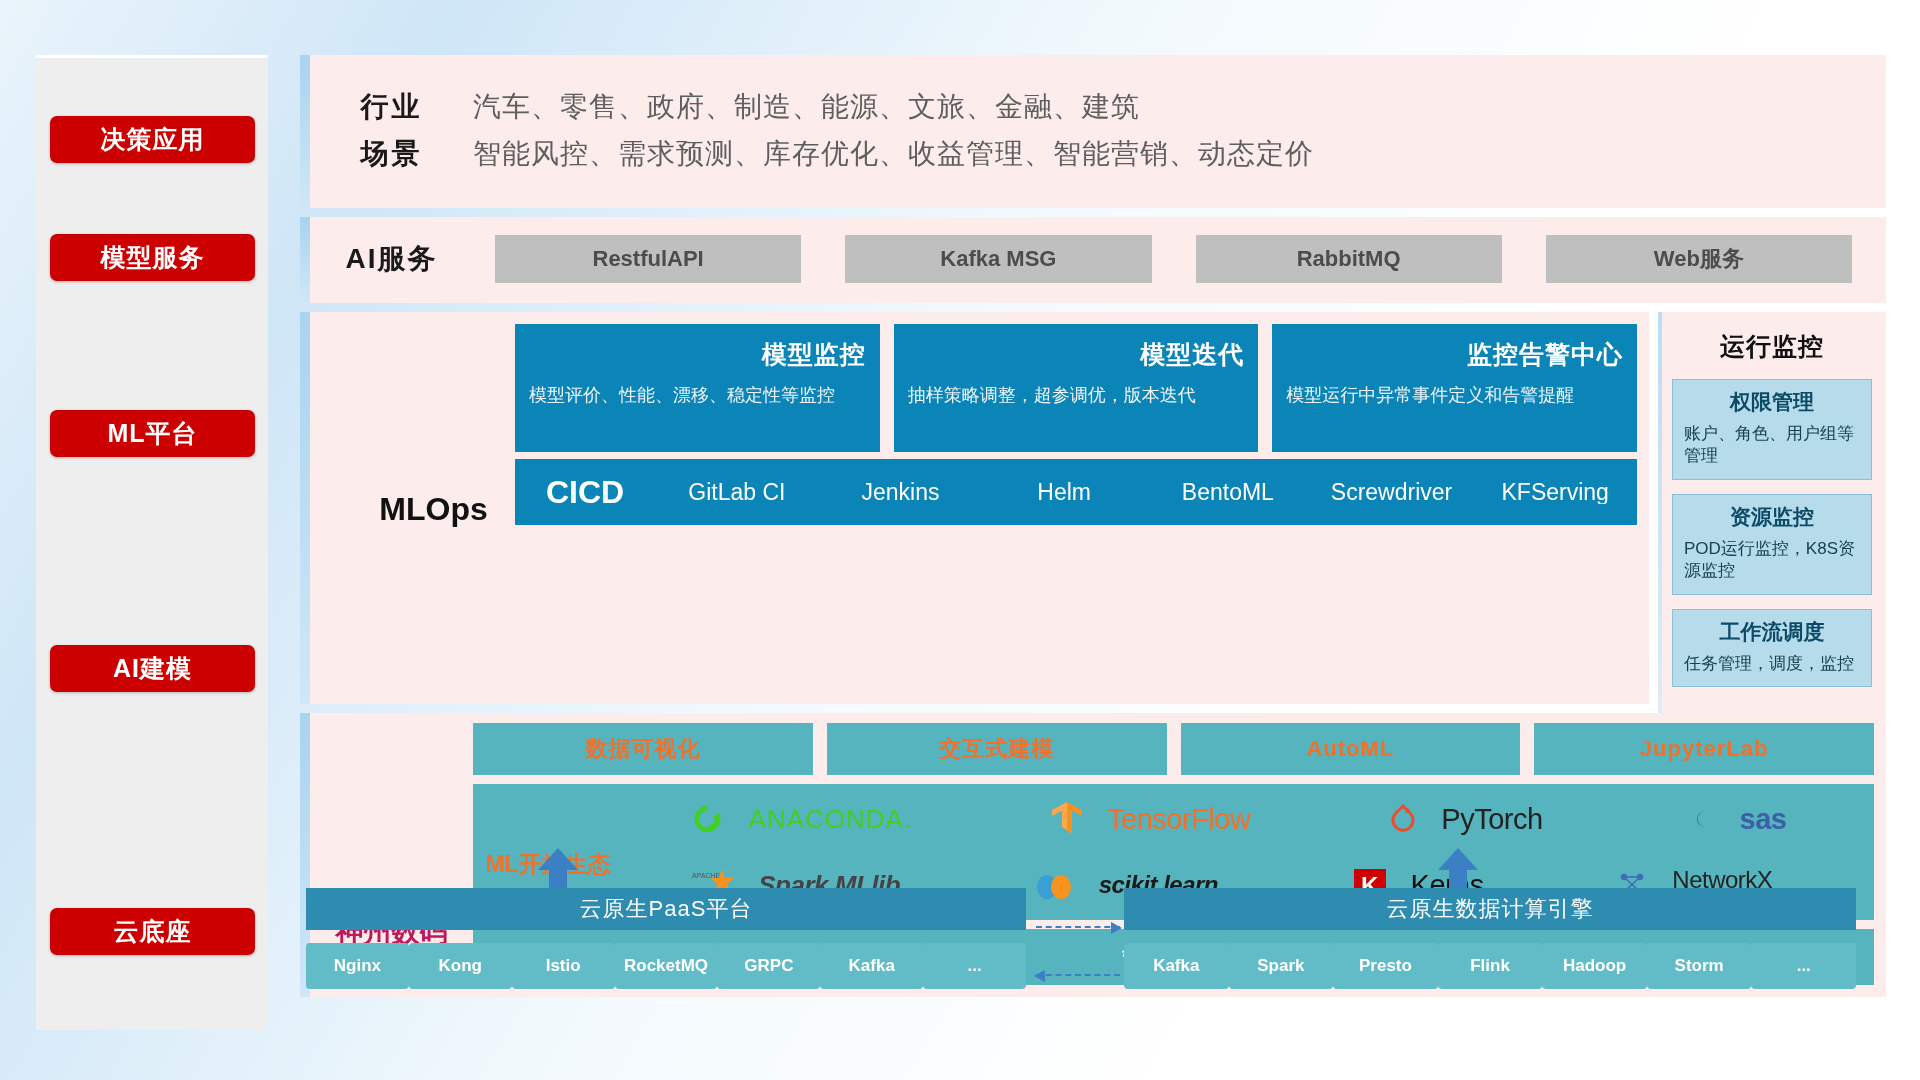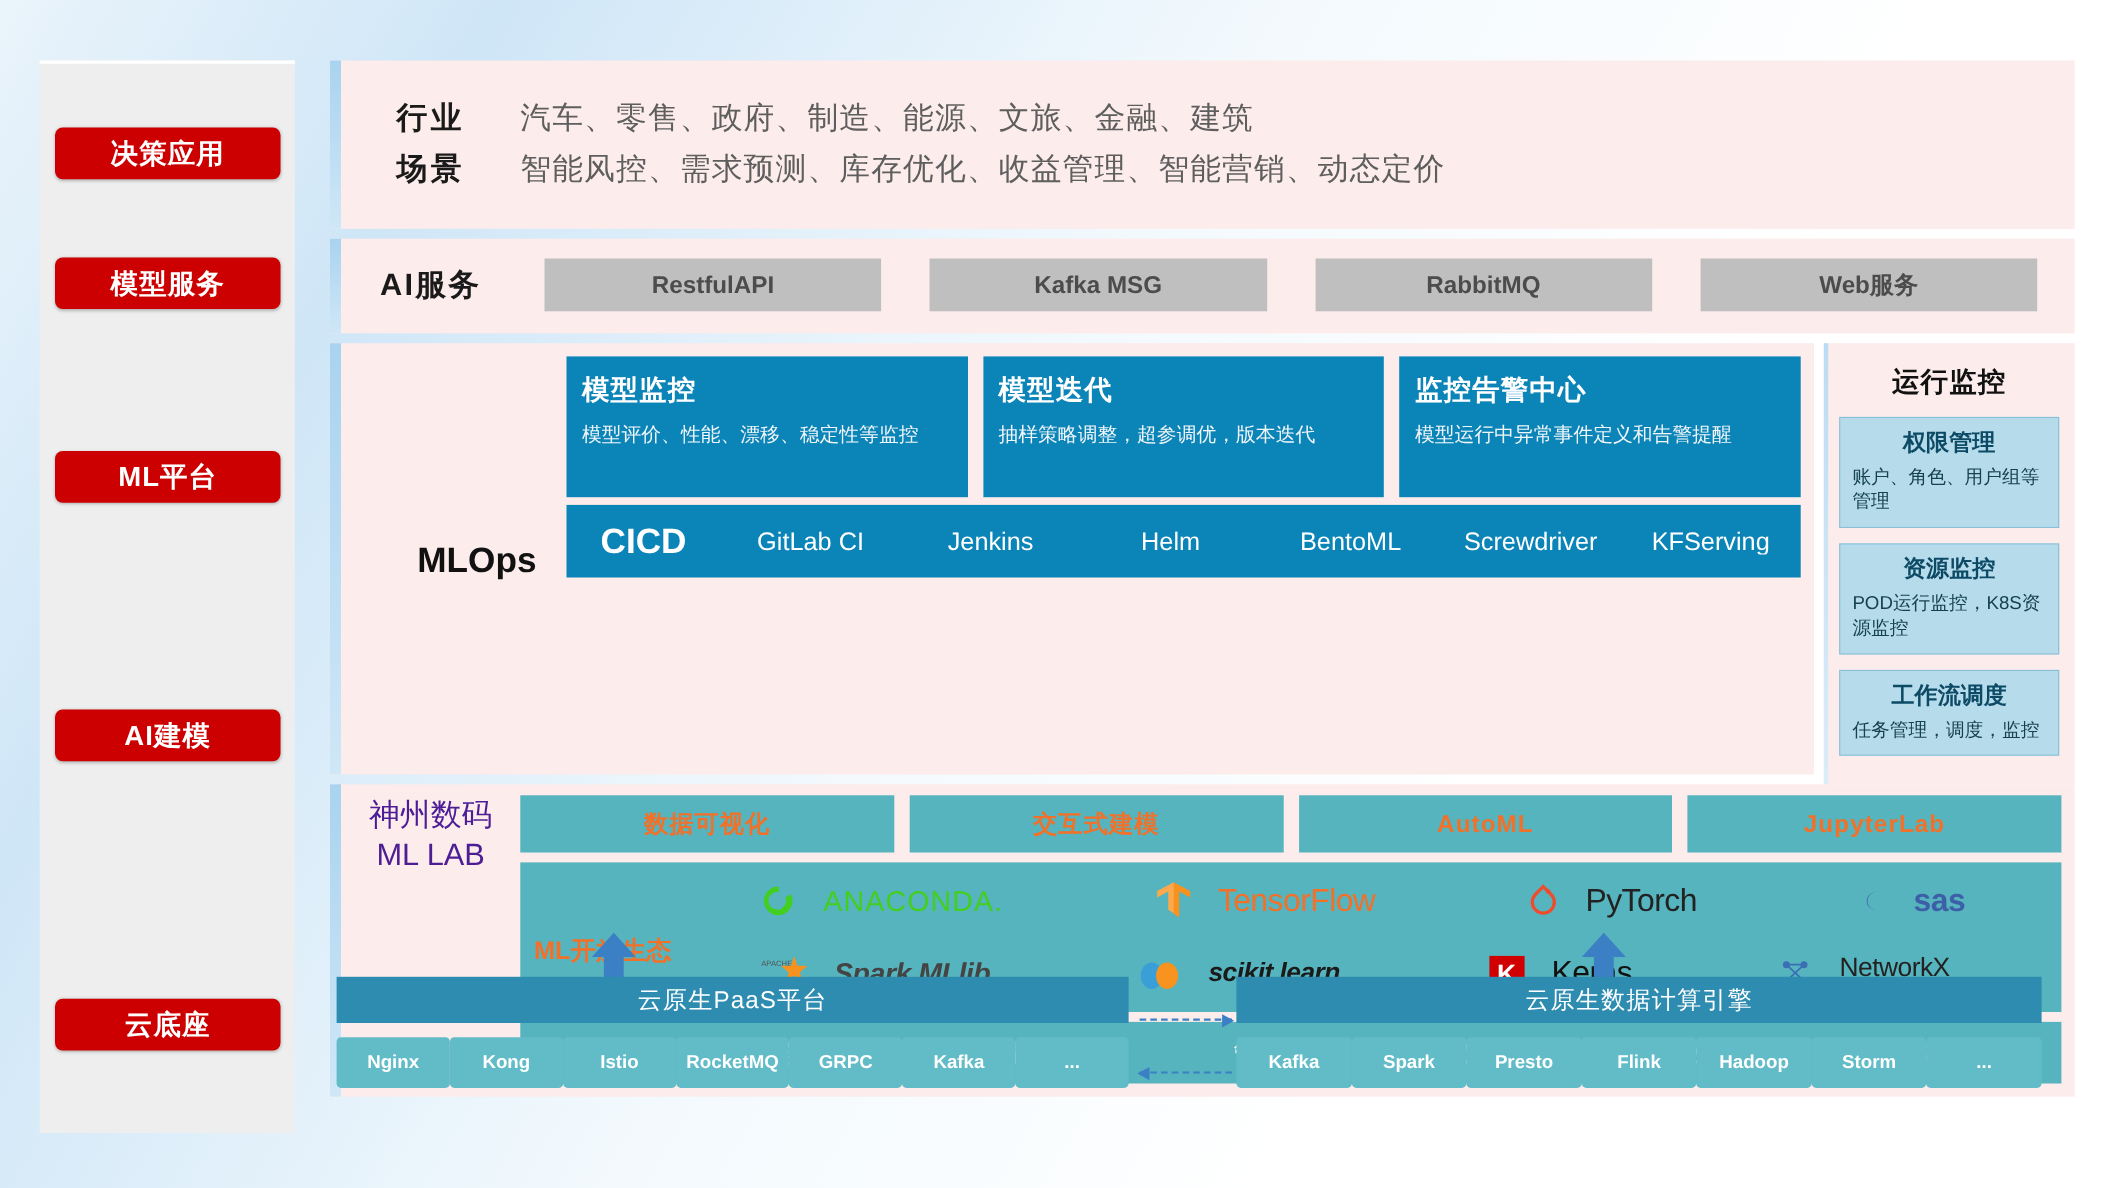--- a/index.html
+++ b/index.html
@@ -71,21 +71,21 @@
   #band-mlops { flex: 1; padding: 12px 0 10px 0; display: flex; align-items: stretch; }
   .mlops-key {
     width: 163px; display: flex; align-items: center; justify-content: center;
     font-size: 32px; font-weight: bold; color: #111; margin-left: 42px;
   }
   .mlops-right { flex: 1; display: flex; flex-direction: column; gap: 7px; padding-right: 12px; }
   .mlops-cards { display: flex; gap: 14px; }
   .mlops-card {
     flex: 1; background: #0b84b8; color: #fff; padding: 14px 14px 16px 14px; min-height: 128px;
   }
-  .mlops-card h4 { font-size: 25px; text-align: left; font-weight: bold; margin-bottom: 12px; letter-spacing: 1px; }
+  .mlops-card h4 { font-size: 25px; text-align: right; font-weight: bold; margin-bottom: 12px; letter-spacing: 1px; }
   .mlops-card p { font-size: 18px; line-height: 1.38; color: #f0f6fa; }
   .cicd-bar {
     background: #0b84b8; color: #fff; height: 66px;
     display: flex; align-items: center; overflow: hidden;
   }
   .cicd-title { width: 140px; text-align: center; font-size: 32px; font-weight: bold; flex: none; }
   .cicd-items { flex: 1; display: flex; }
   .cicd-item {
     flex: 1; text-align: center; font-size: 23px; line-height: 1.05;
     overflow: hidden; white-space: normal; word-break: break-all; padding: 0 4px;
@@ -103,22 +103,22 @@
   .mon-title { text-align: center; font-size: 25px; font-weight: bold; color: #111; margin: 8px 0 16px; letter-spacing: 1px; }
   .mon-card {
     background: #b6dcec; border: 1px solid #8bbfd8; margin-bottom: 14px; padding: 8px 11px 11px;
   }
   .mon-card h5 { text-align: center; font-size: 21px; font-weight: bold; color: #0d4a66; margin-bottom: 7px; }
   .mon-card p { font-size: 17px; color: #16414f; line-height: 1.32; }
 
   
   #band-lab { padding: 10px 0 12px 0; display: flex; align-items: stretch; }
   .lab-key {
-    width: 163px; display: flex; align-items: flex-start; justify-content: center; text-align: center;
-    font-size: 28px; font-weight: normal; color: #4c1d95; line-height: 1.28;
+    width: 163px; display: flex; align-items: flex-end; justify-content: center; text-align: center;
+    font-size: 28px; font-weight: bold; color: #be185d; line-height: 1.28;
   }
   .lab-right { flex: 1; display: flex; flex-direction: column; gap: 9px; padding-right: 12px; }
   .lab-tools { display: flex; gap: 14px; }
   .lab-tool {
     flex: 1; height: 52px; background: #55b4bd;
     display: flex; align-items: center; justify-content: center;
     color: #f2712a; font-size: 22px; font-weight: bold; letter-spacing: 1px;
   }
   .lab-eco { background: #55b4bd; display: flex; align-items: center; min-height: 136px; }
   .eco-label { width: 150px; text-align: center; color: #f2712a; font-size: 23px; font-weight: bold; flex: none; margin-top: 25px; }

